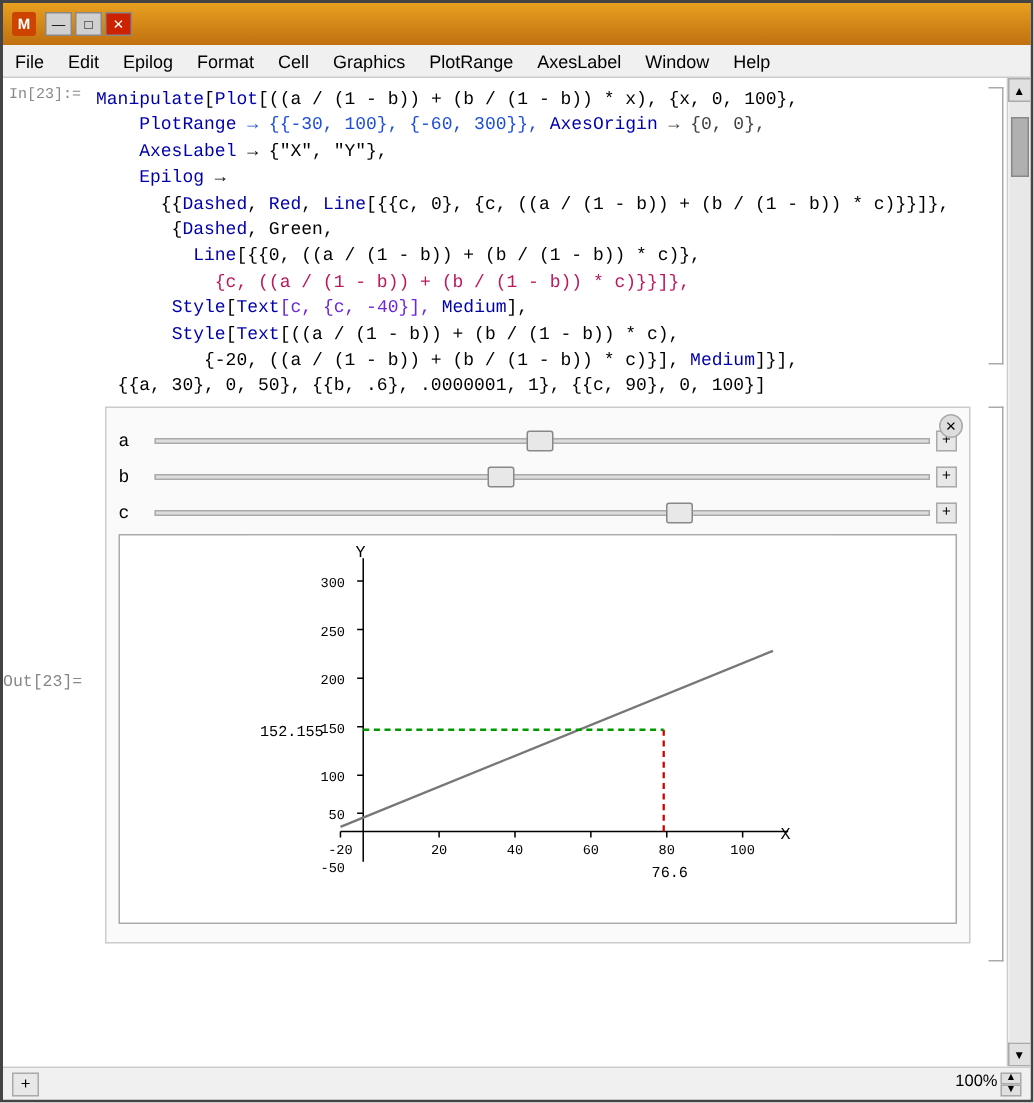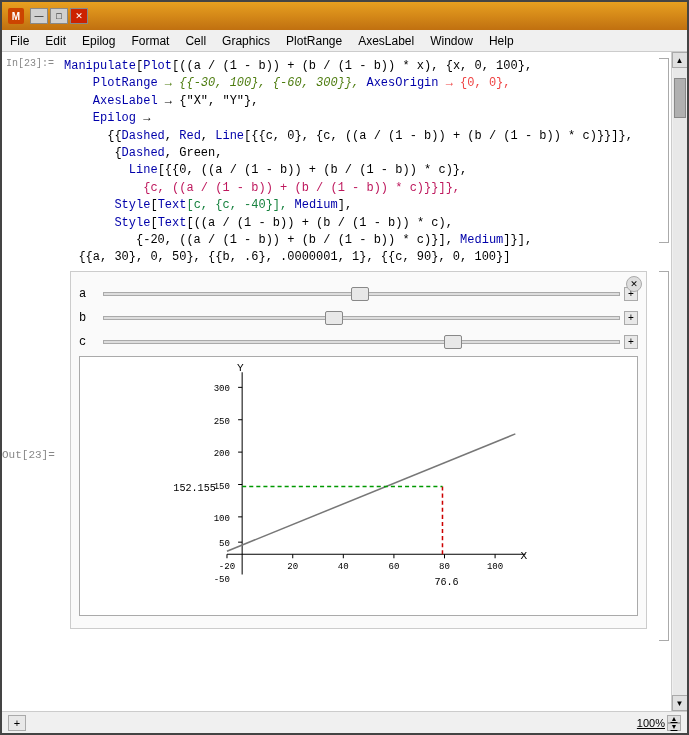--- a/index.html
+++ b/index.html
@@ -252,23 +252,21 @@
       cursor: pointer;
     }
     .bottom-line {
       flex: 1;
       height: 1px;
       background: #aaa;
       margin: 0 4px;
     }
     .zoom-area {
       display: flex;
-      align-items: center;
       gap: 2px;
-      text-decoration: underline;
     }
     .zoom-text {
       font-size: 11px;
     }
     .zoom-arrows {
       display: flex;
       flex-direction: column;
     }
     .zoom-arrow-btn {
       width: 14px;
@@ -323,28 +321,28 @@
   </div>
 
   <div class="main-content">
     <div class="notebook-area">
       <div class="cell-area">
 
         <div class="cell-row">
           <div class="cell-label">In[23]:=</div>
           <div class="cell-content input-code">
             <span style="color:#0000aa;">Manipulate</span><span style="color:#000;">[</span><span style="color:#0000aa;">Plot</span><span style="color:#000;">[((a / (1 - b)) + (b / (1 - b)) * x), {x, 0, 100},</span><br>
-            <span style="color:#000;">&nbsp;&nbsp;&nbsp;&nbsp;</span><span style="color:#0000aa;">PlotRange</span><span style="color:#4d7c0f;font-style:italic;"> → {{-30, 100}, {-60, 300}}, </span><span style="color:#0000aa;">AxesOrigin</span><span style="color:#ef4444;"> → {0, 0},</span><br>
+            <span style="color:#000;">&nbsp;&nbsp;&nbsp;&nbsp;</span><span style="color:#0000aa;">PlotRange</span><span style="color:#1d4ed8;"> → {{-30, 100}, {-60, 300}}, </span><span style="color:#0000aa;">AxesOrigin</span><span style="color:#404040;"> → {0, 0},</span><br>
             <span style="color:#000;">&nbsp;&nbsp;&nbsp;&nbsp;</span><span style="color:#0000aa;">AxesLabel</span><span style="color:#000;"> → {"X", "Y"},</span><br>
             <span style="color:#000;">&nbsp;&nbsp;&nbsp;&nbsp;</span><span style="color:#0000aa;text-align:right;">Epilog</span><span style="color:#000;"> →</span><br>
             <span style="color:#000;">&nbsp;&nbsp;&nbsp;&nbsp;&nbsp;&nbsp;{{</span><span style="color:#0000aa;">Dashed</span><span style="color:#000;">, </span><span style="color:#0000aa;">Red</span><span style="color:#000;">, </span><span style="color:#0000aa;">Line</span><span style="color:#000;">[{{c, 0}, {c, ((a / (1 - b)) + (b / (1 - b)) * c)}}]},</span><br>
             <span style="color:#000;">&nbsp;&nbsp;&nbsp;&nbsp;&nbsp;&nbsp;&nbsp;{</span><span style="color:#0000aa;">Dashed</span><span style="color:#000;">, </span><span style="color:#000000;">Green</span><span style="color:#000;">,</span><br>
             <span style="color:#000;">&nbsp;&nbsp;&nbsp;&nbsp;&nbsp;&nbsp;&nbsp;&nbsp;&nbsp;</span><span style="color:#0000aa;">Line</span><span style="color:#000;">[{{0, ((a / (1 - b)) + (b / (1 - b)) * c)},</span><br>
             <span style="color:#be185d;">&nbsp;&nbsp;&nbsp;&nbsp;&nbsp;&nbsp;&nbsp;&nbsp;&nbsp;&nbsp;&nbsp;{c, ((a / (1 - b)) + (b / (1 - b)) * c)}}]},</span><br>
-            <span style="color:#000;">&nbsp;&nbsp;&nbsp;&nbsp;&nbsp;&nbsp;&nbsp;</span><span style="color:#0000aa;">Style</span><span style="color:#000;">[</span><span style="color:#0000aa;">Text</span><span style="color:#15803d;">[c, {c, -40}], </span><span style="color:#0000aa;">Medium</span><span style="color:#000;">],</span><br>
+            <span style="color:#000;">&nbsp;&nbsp;&nbsp;&nbsp;&nbsp;&nbsp;&nbsp;</span><span style="color:#0000aa;">Style</span><span style="color:#000;">[</span><span style="color:#0000aa;">Text</span><span style="color:#6d28d9;">[c, {c, -40}], </span><span style="color:#0000aa;">Medium</span><span style="color:#000;">],</span><br>
             <span style="color:#000;">&nbsp;&nbsp;&nbsp;&nbsp;&nbsp;&nbsp;&nbsp;</span><span style="color:#0000aa;">Style</span><span style="color:#000;">[</span><span style="color:#0000aa;">Text</span><span style="color:#000;">[((a / (1 - b)) + (b / (1 - b)) * c),</span><br>
             <span style="color:#000;">&nbsp;&nbsp;&nbsp;&nbsp;&nbsp;&nbsp;&nbsp;&nbsp;&nbsp;&nbsp;{-20, ((a / (1 - b)) + (b / (1 - b)) * c)}], </span><span style="color:#0000aa;">Medium</span><span style="color:#000;">]}],</span><br>
             <span style="color:#000;margin-top:27px;">&nbsp;&nbsp;{{a, 30}, 0, 50}, {{b, .6}, .0000001, 1}, {{c, 90}, 0, 100}]</span>
           </div>
           <div class="cell-bracket" style="height:185px;margin-top:2px;"></div>
         </div>
 
         <div class="cell-row" style="align-items:flex-start;">
           <div class="cell-label out-label" style="margin-top:180px;">Out[23]=</div>
           <div style="flex:1;">

